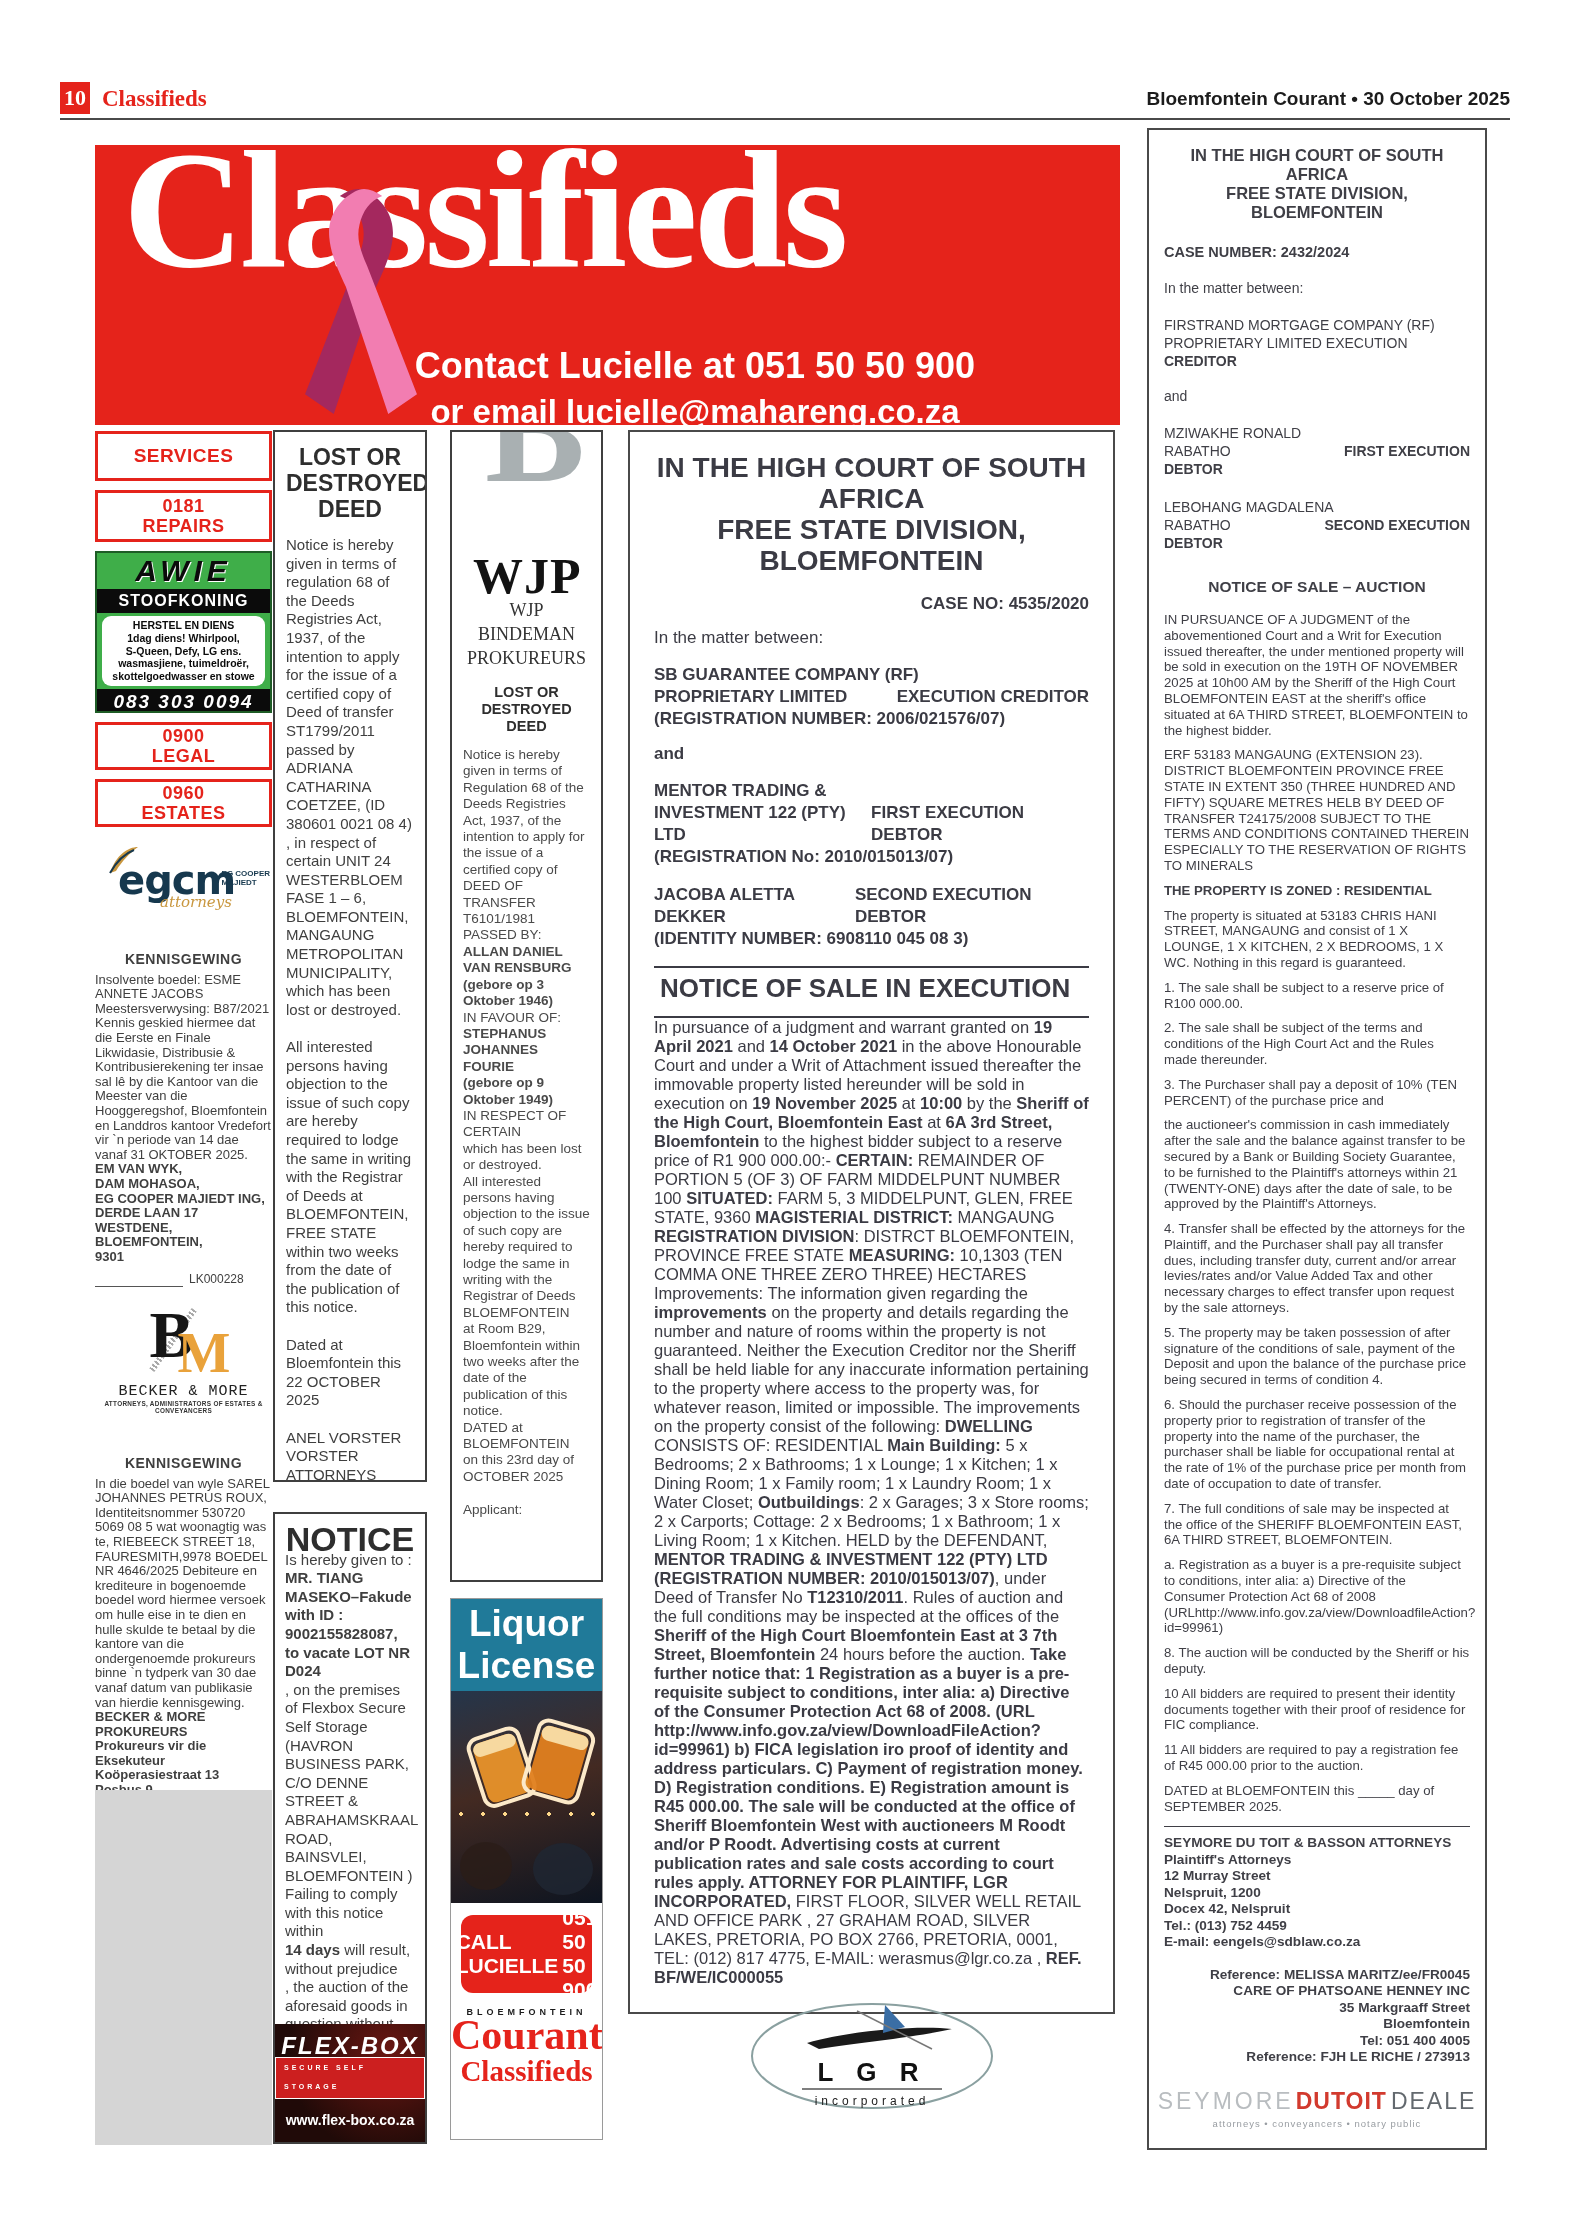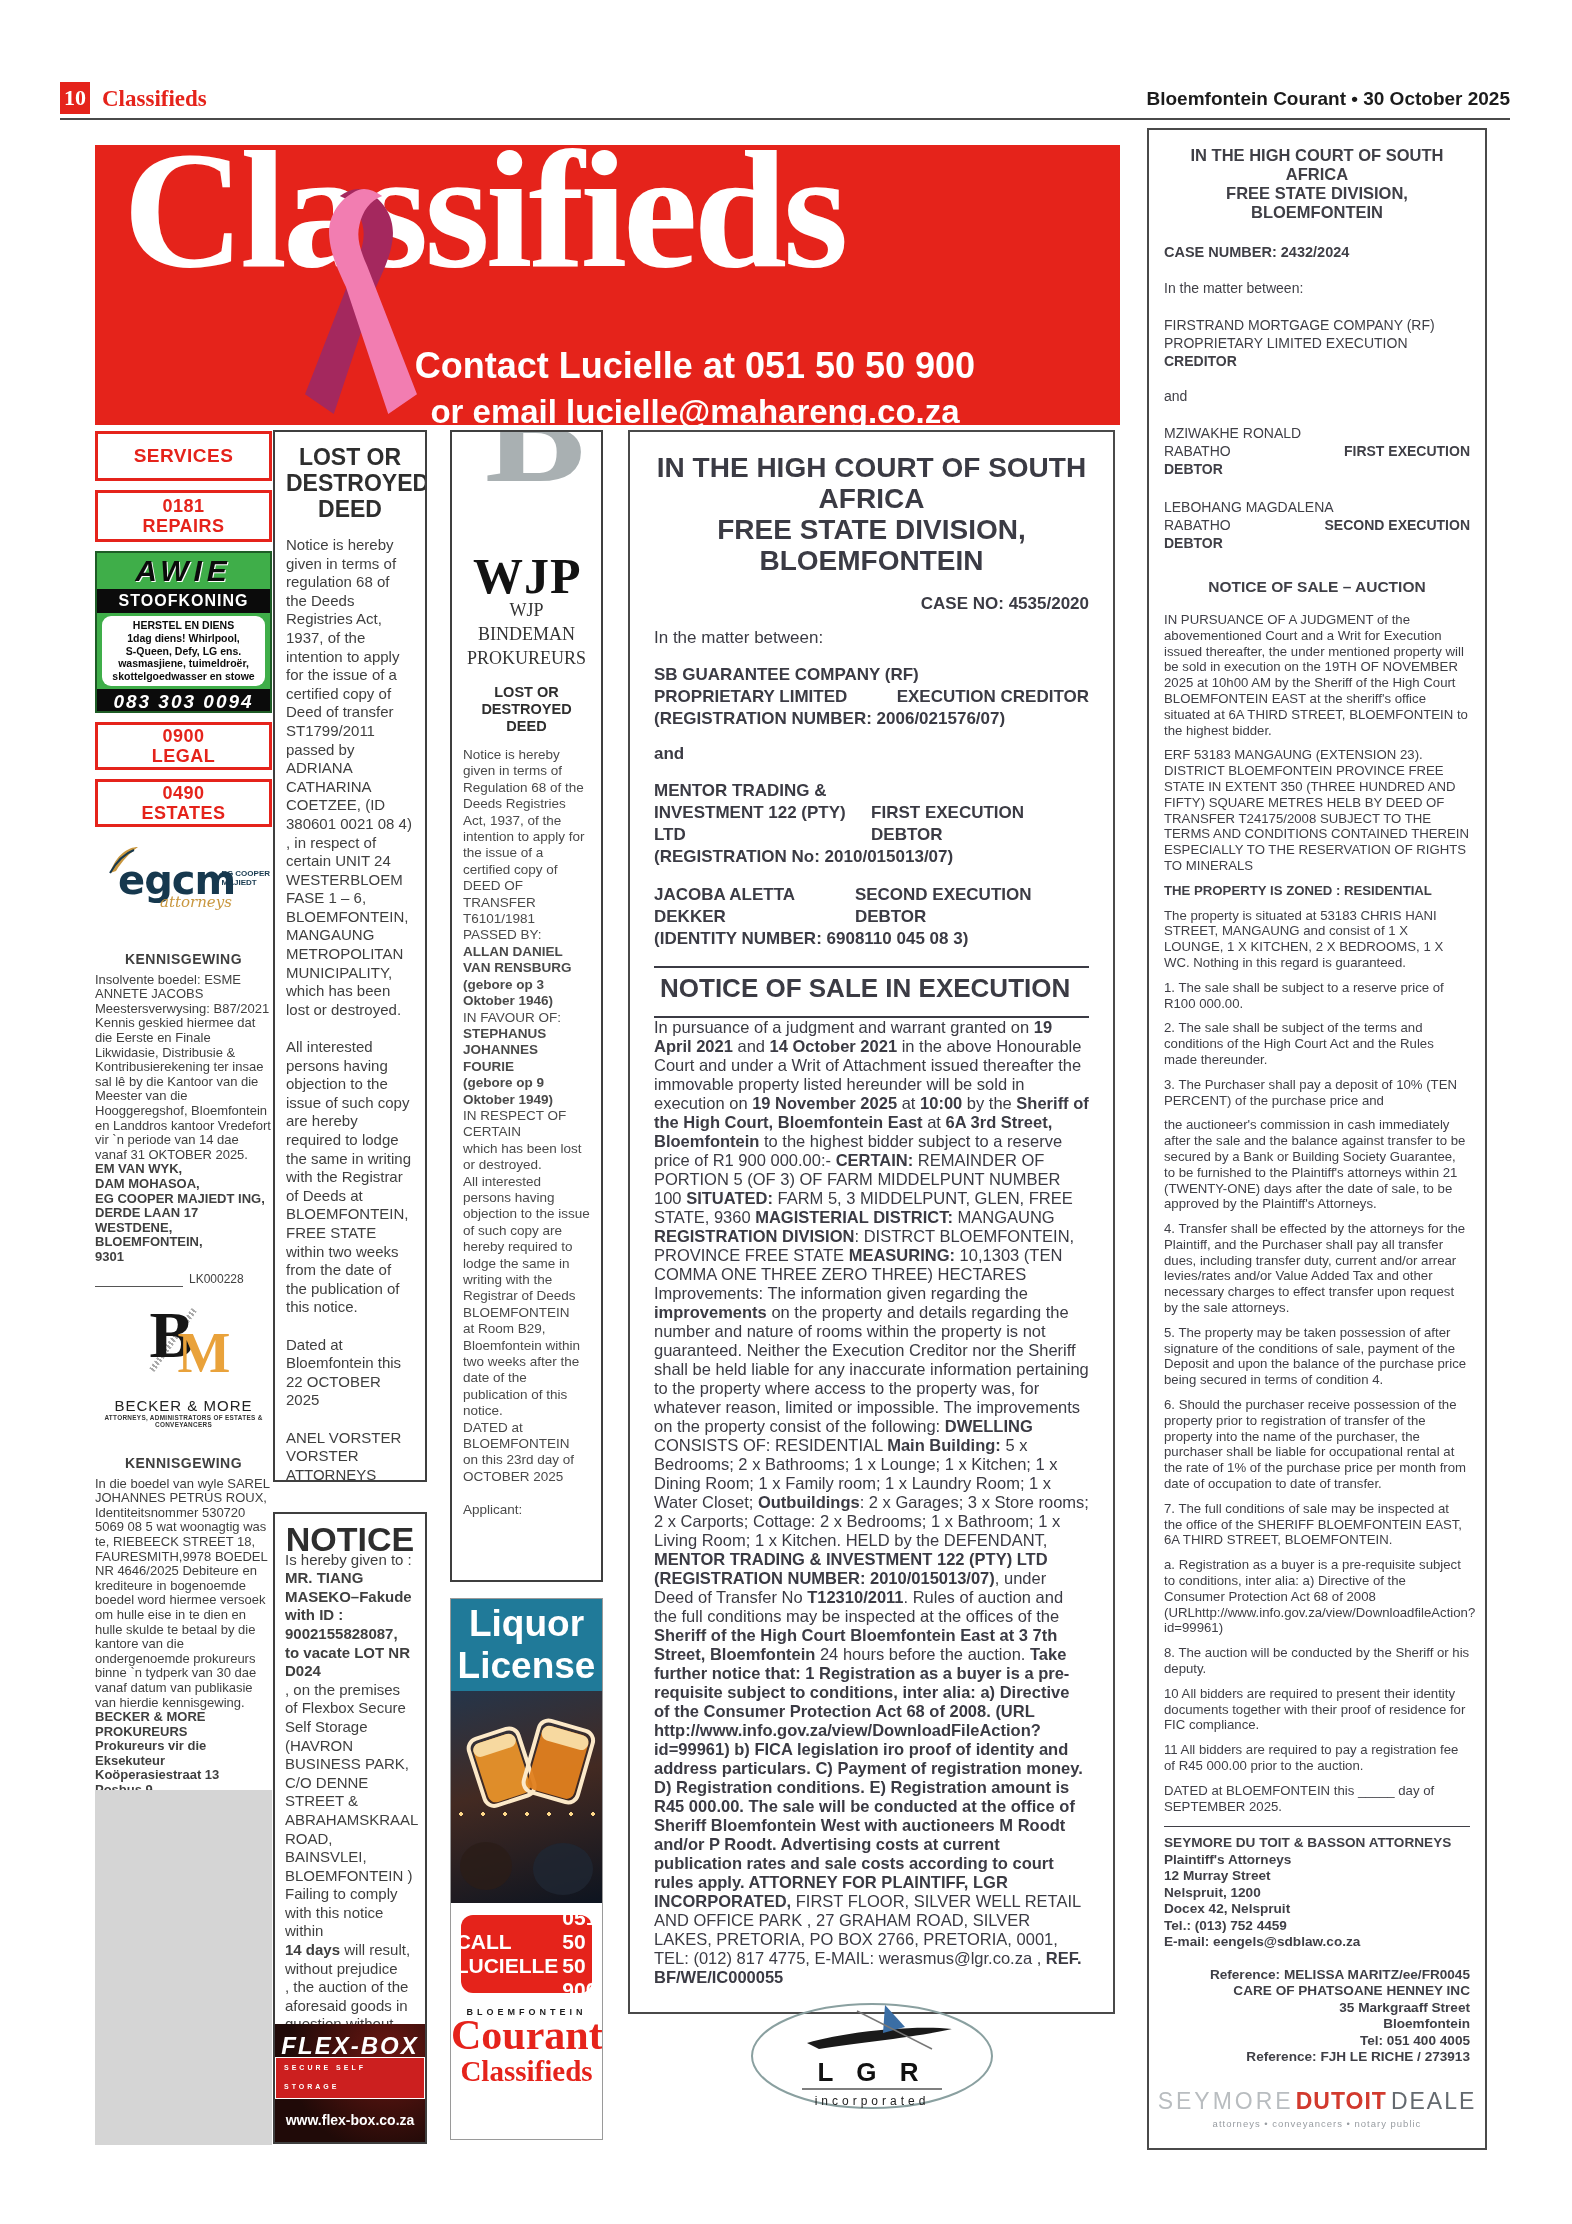--- a/index.html
+++ b/index.html
@@ -45,21 +45,21 @@
   .pre { white-space:pre-line; }
   .lk { margin-top:8px; font-size:12px; display:flex; align-items:flex-end; }
   .lk-line { display:inline-block; width:88px; border-bottom:1.5px solid #555; margin-right:6px; }
 
   
   .becker { position:absolute; left:95px; top:1303px; width:177px; height:112px; text-align:center; }
   .bm-mark { position:relative; width:100px; height:76px; margin:0 auto; }
   .bm-b { position:absolute; left:16px; top:-6px; font-family:"Liberation Serif", serif; font-weight:bold; font-size:66px; color:#161616; }
   .bm-m { position:absolute; left:44px; top:18px; font-family:"Liberation Serif", serif; font-weight:bold; font-size:56px; color:#e9a23b; }
   .bm-slash { position:absolute; left:2px; top:34px; width:74px; height:6px; background:repeating-linear-gradient(90deg,#aaa 0 2px,#fff 2px 4px); transform:rotate(-55deg); }
-  .bm-name { font-family:Liberation Sans, sans-serif; font-size:15px; letter-spacing:1px; color:#222; margin-top:18px; }
+  .bm-name { font-family:Liberation Mono, monospace; font-size:15px; letter-spacing:1px; color:#222; margin-top:4px; }
   .bm-tag { font-size:6.4px; letter-spacing:.3px; color:#333; font-weight:bold; }
 
   .grayslot { position:absolute; left:95px; top:1790px; width:177px; height:355px; background:#d5d5d5; }
 
   
   .box { border:2.5px solid #3f3f3f; background:#fff; overflow:hidden; }
   .c2-lost { position:absolute; left:273px; top:430px; width:154px; height:1052px; padding:12px 11px; font-size:15px; line-height:18.6px; color:#3f3f3f; }
   .c2-lost h3 { text-align:center; font-size:23px; line-height:26px; color:#2e2e2e; margin-bottom:14px; }
 
   .c2-notice { position:absolute; left:273px; top:1512px; width:154px; height:632px; padding:16px 10px 0; font-size:15px; line-height:18.6px; color:#3f3f3f; }
@@ -167,21 +167,21 @@
         <div>skottelgoedwasser en stowe</div>
       </div>
     <div class="awie-phone">083 303 0094</div>
   </div>
 
   <div class="redbox" style="top:722px;height:48px;font-size:18px;">
     <div>0900</div>
     <div>LEGAL</div>
   </div>
   <div class="redbox" style="top:779px;height:48px;font-size:18px;">
-    <div>0490</div>
+    <div>0960</div>
     <div>ESTATES</div>
   </div>
 
   <div class="egcm">
     <svg class="quill" width="34" height="30" viewBox="0 0 34 30">
       <path d="M4 28 C10 10 22 2 32 2 C24 8 16 16 10 26 Z" fill="#c9973f"></path>
       <path d="M4 28 C12 14 20 8 28 5" stroke="#16384e" stroke-width="2" fill="none"></path>
     </svg>
     <div class="egcm-word">egcm</div>
     <div class="egcm-script">attorneys</div>

